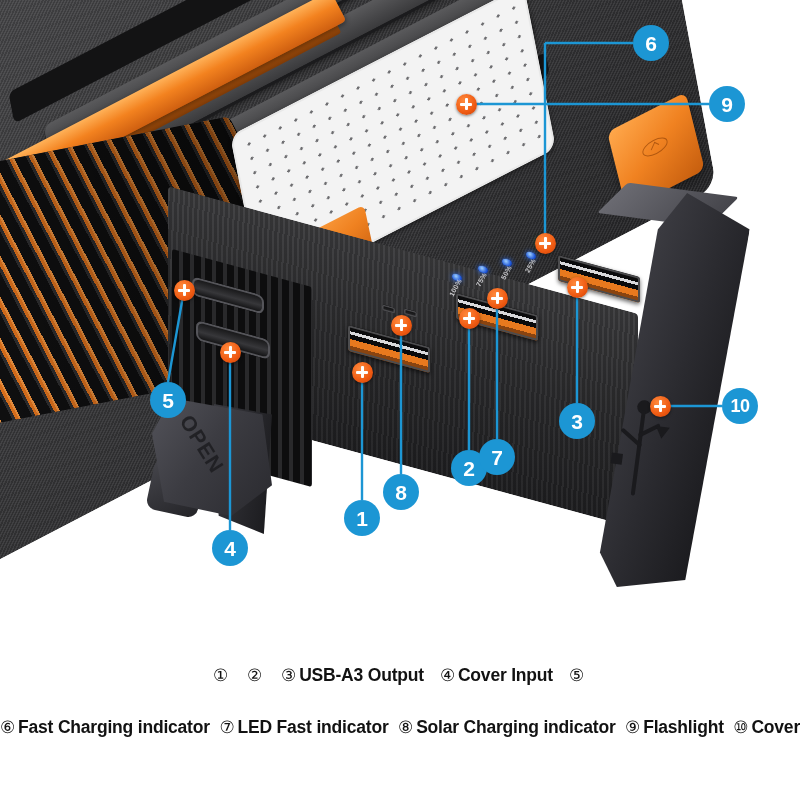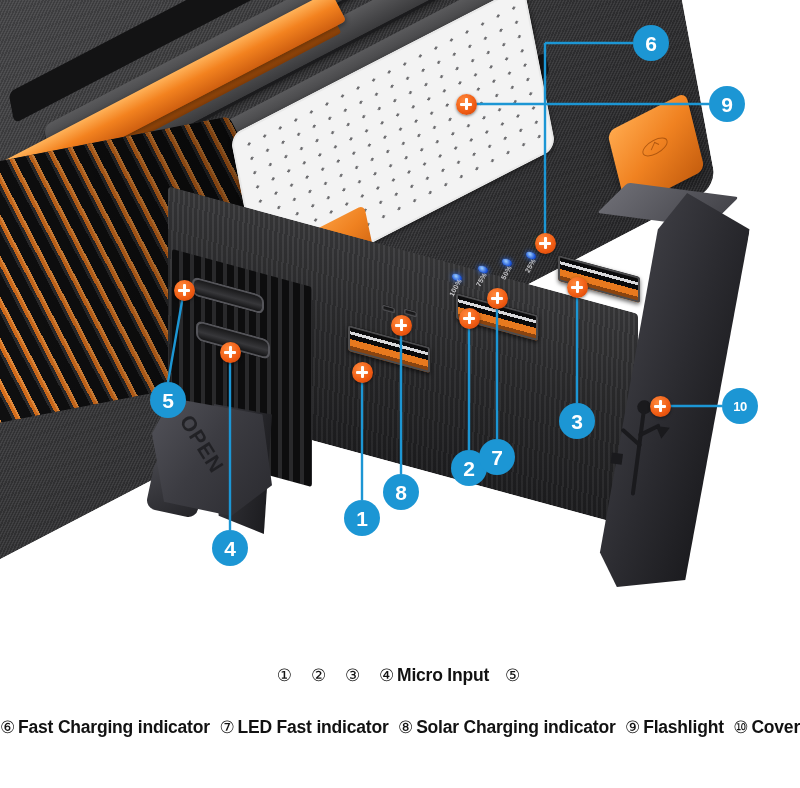--- a/index.html
+++ b/index.html
@@ -173,21 +173,21 @@
     background:radial-gradient(circle at 38% 32%,#ff8a3d,#ef5a12 60%,#c73f06);
     box-shadow:0 1px 3px rgba(0,0,0,.5);}
   .cross:before,.cross:after{content:"";position:absolute;background:#fff;border-radius:1px;}
   .cross:before{left:4.5px;top:9px;width:12px;height:3px;}
   .cross:after{left:9px;top:4.5px;width:3px;height:12px;}
 
   .bubble{position:absolute;width:36px;height:36px;margin:-18px 0 0 -18px;border-radius:50%;
     background:#1c96d4;color:#fff;font-size:21px;font-weight:700;
     display:flex;align-items:center;justify-content:center;
     font-family:"Liberation Sans",sans-serif;line-height:1;}
-  .bubble.wide{font-size:13px;letter-spacing:-.5px;}
+  .bubble.wide{font-size:18px;letter-spacing:-.5px;}
 
   
   #legend{position:absolute;left:0;top:640px;width:800px;height:148px;background:#fff;}
   .legend-row{display:flex;align-items:center;justify-content:center;
     width:100%;height:46px;white-space:nowrap;}
   #row1{margin-top:12px;}
   #row2{margin-top:6px;}
   .legend-item{display:flex;align-items:baseline;color:#121212;
     font-size:17.5px;font-weight:700;letter-spacing:-.2px;}
   .legend-num{font-size:17px;font-weight:400;margin-right:3px;}
@@ -312,25 +312,26 @@
       <div class="legend-item">
         <span class="legend-num">①</span>
       </div>
       <span class="gap" style="width: 16px;"></span>
       <div class="legend-item">
         <span class="legend-num">②</span>
       </div>
       <span class="gap" style="width: 16px;"></span>
       <div class="legend-item">
         <span class="legend-num">③</span>
+        <span>USB-A3 Output</span>
       </div>
       <span class="gap" style="width: 16px;"></span>
       <div class="legend-item">
         <span class="legend-num">④</span>
-        <span>Micro Input</span>
+        <span>Cover Input</span>
       </div>
       <span class="gap" style="width: 16px;"></span>
       <div class="legend-item">
         <span class="legend-num">⑤</span>
       </div>
     </div>
   <div class="legend-row" id="row2">
       <div class="legend-item">
         <span class="legend-num">⑥</span>
         <span>Fast Charging indicator</span>

